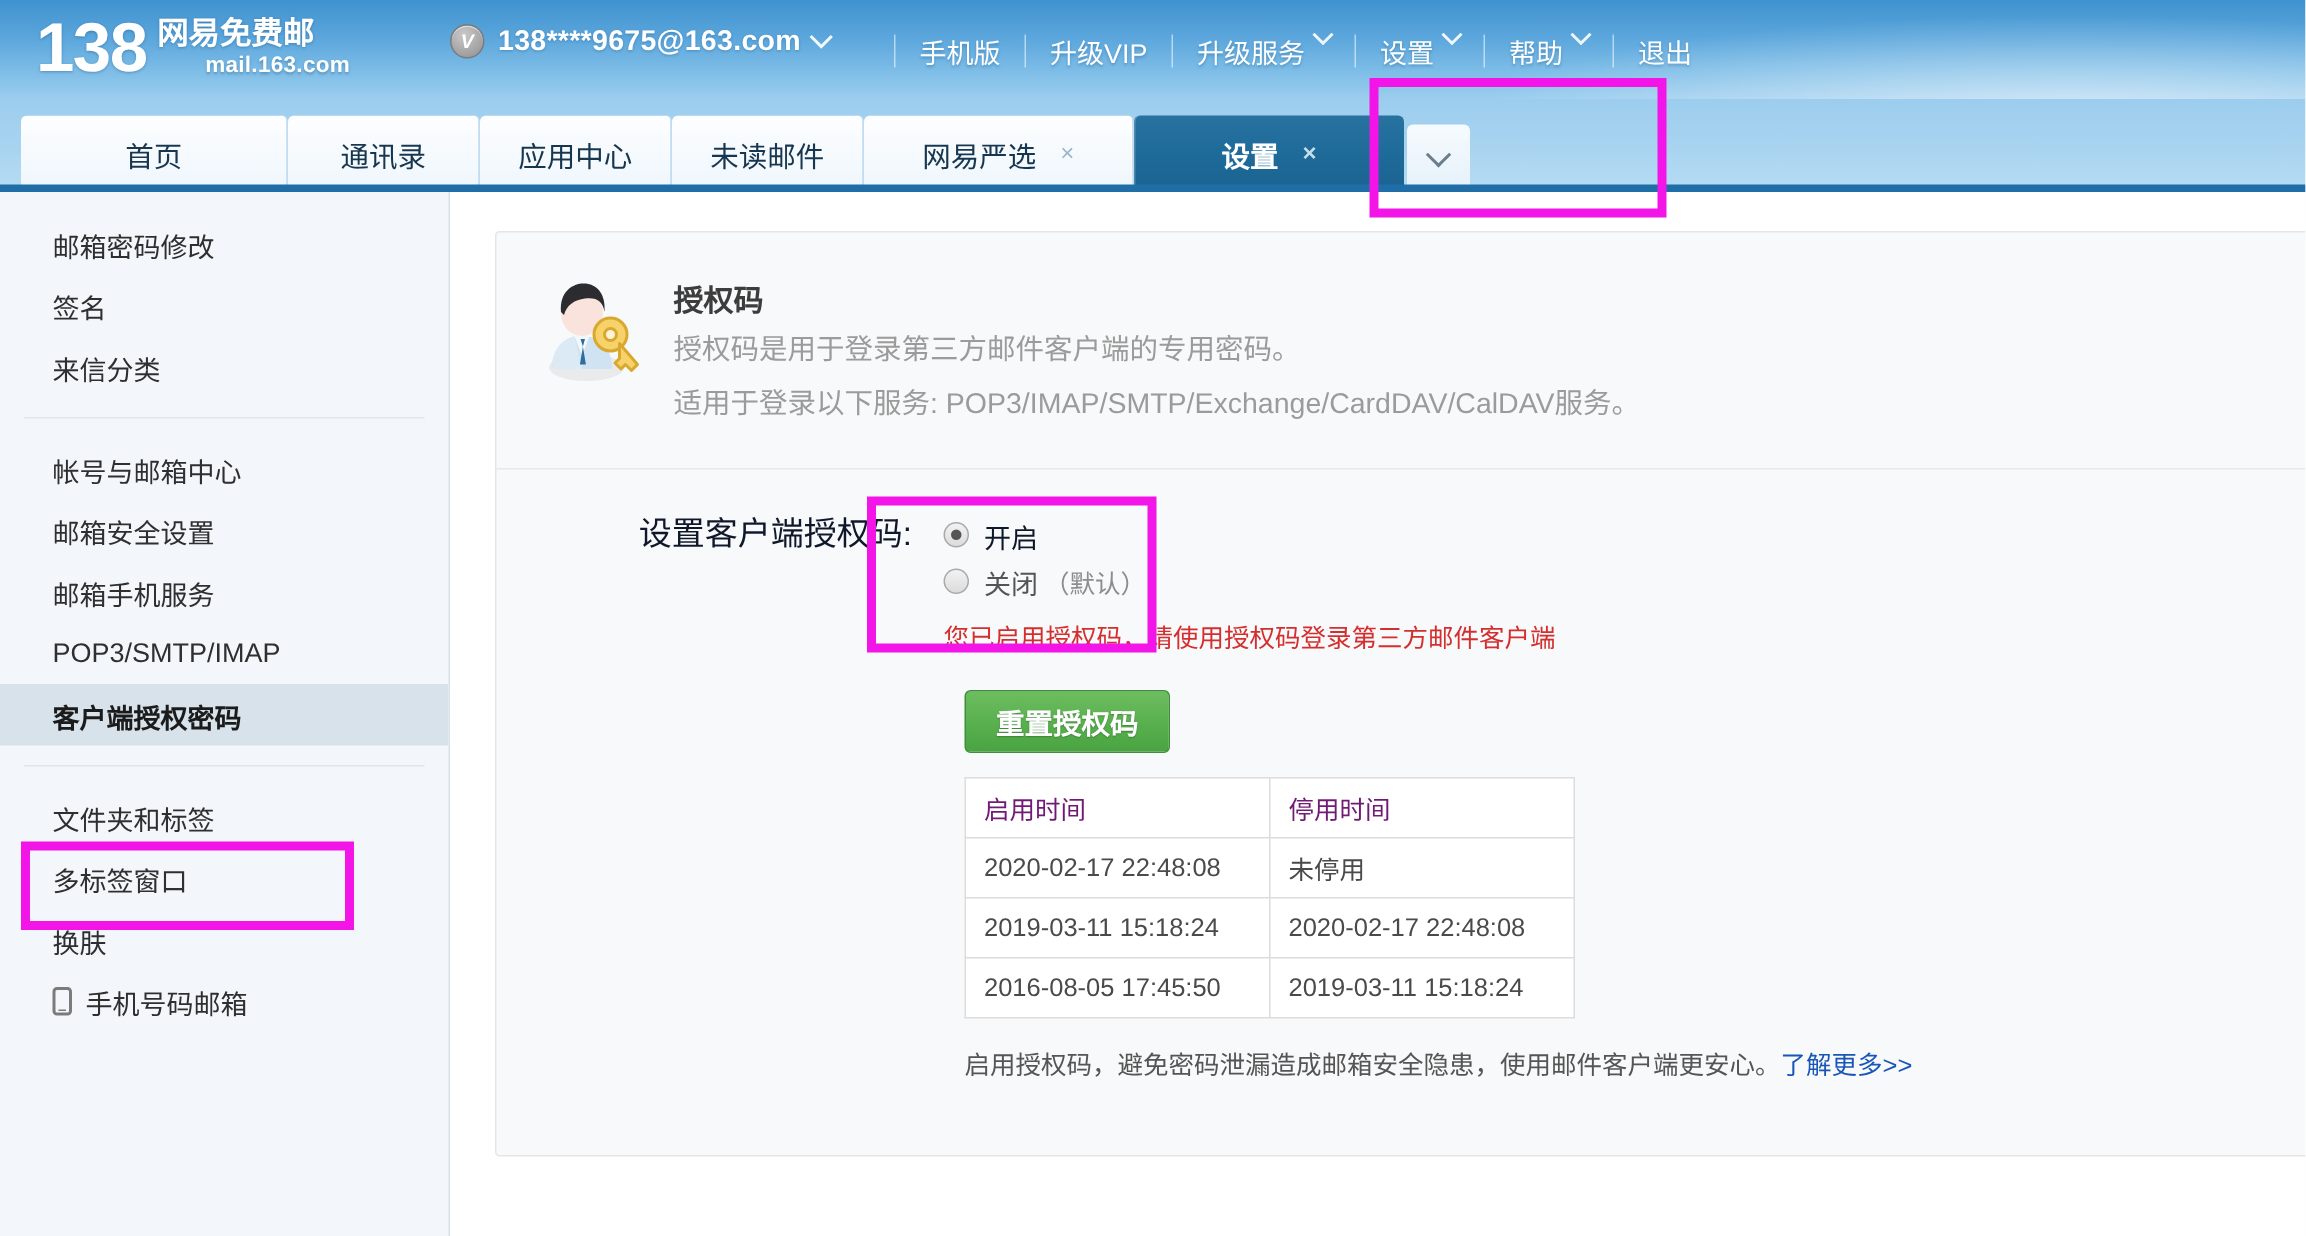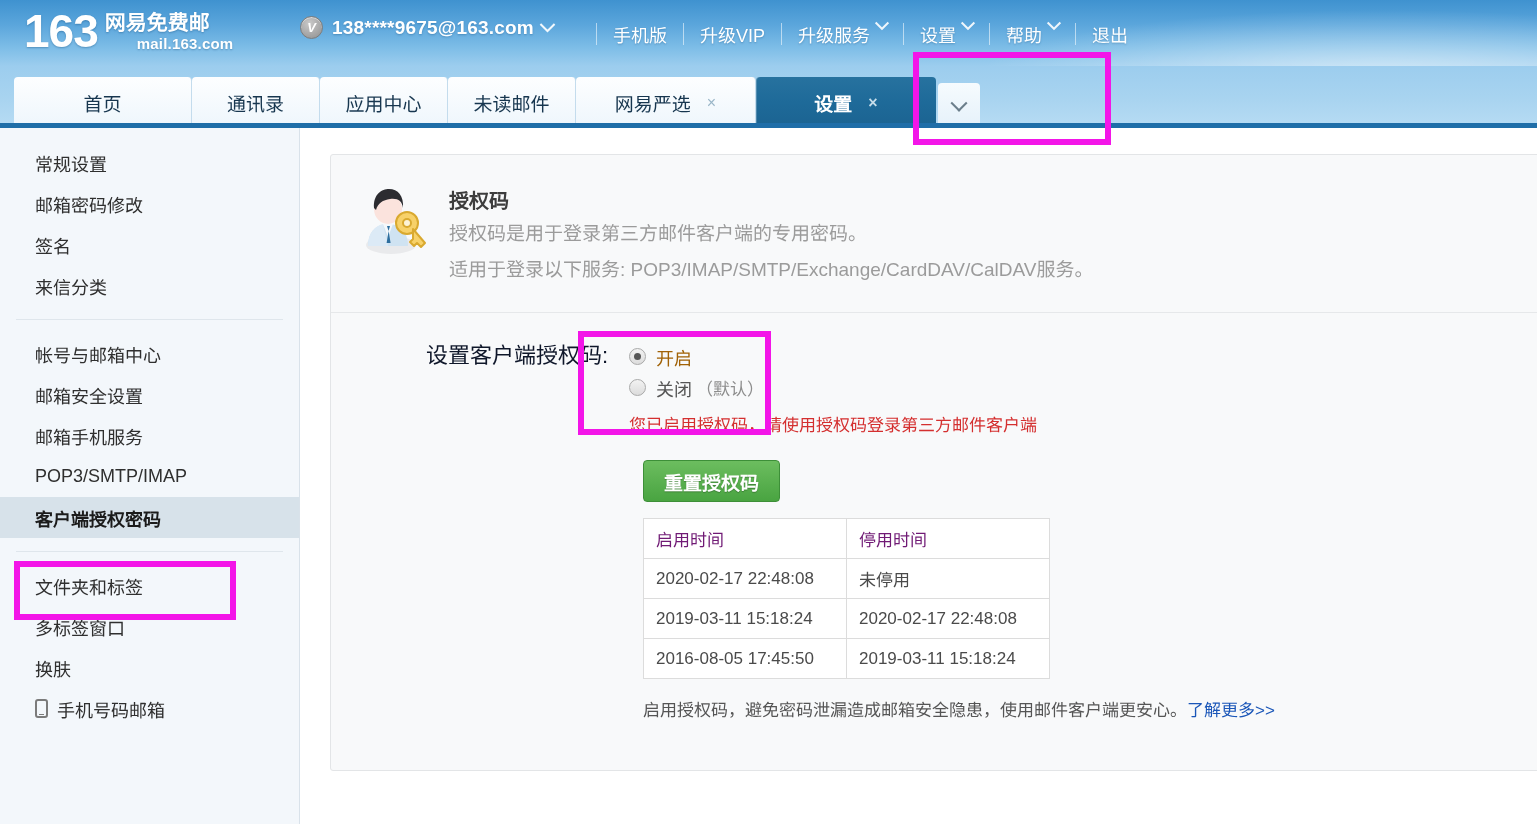--- a/index.html
+++ b/index.html
@@ -199,21 +199,21 @@
 
   .field-row { display: flex; align-items: flex-start; }
   .field-label {
     width: 287px; text-align: right; padding-right: 10px;
     font-size: 22px; color: #0f172a; line-height: 34px;
     box-sizing: border-box;
   }
   .radio-group { padding-left: 11px; padding-top: 2px; }
   .radio-line {
     display: flex; align-items: center; height: 31px;
-    font-size: 18px; color: #a16207; cursor: pointer;
+    font-size: 18px; color: #0f172a; cursor: pointer;
   }
   .radio-line.dim { color: #555; }
   .radio-dot {
     width: 17px; height: 17px; border-radius: 50%;
     background: linear-gradient(to bottom,#f2f2f2,#dcdcdc);
     border: 1px solid #a9a9a9; margin-right: 10px;
     display: flex; align-items: center; justify-content: center;
     flex: none; box-sizing: border-box;
   }
   .radio-dot.on:after {
@@ -275,21 +275,21 @@
   #anno-side    { left: 14px;  top: 561px; width: 222px; height: 59px; }
 </style>
 </head>
 <body>
 
 <div id="app">
 
   <div class="topbar">
 
     <div class="logo">
-      <span class="logo-num">163</span>
+      <span class="logo-num">138</span>
       <span class="logo-txt">
         <span class="logo-cn">网易免费邮</span><br>
         <span class="logo-en">mail.163.com</span>
       </span>
     </div>
 
     <div class="account">
       <span class="vbadge">V</span>
       <span class="account-mail">138****9675@163.com</span>
       <span class="caret"></span>
@@ -350,23 +350,20 @@
       </div>
       <div class="tab-more">
         <span class="chev-down"></span>
       </div>
     </div>
   </div>
 
   <div class="sidebar">
     <div style="height:14px"></div>
 
-    <div class="side-item">
-      <span>常规设置</span>
-    </div>
     <div class="side-item">
       <span>邮箱密码修改</span>
     </div>
     <div class="side-item">
       <span>签名</span>
     </div>
     <div class="side-item">
       <span>来信分类</span>
     </div>
 

